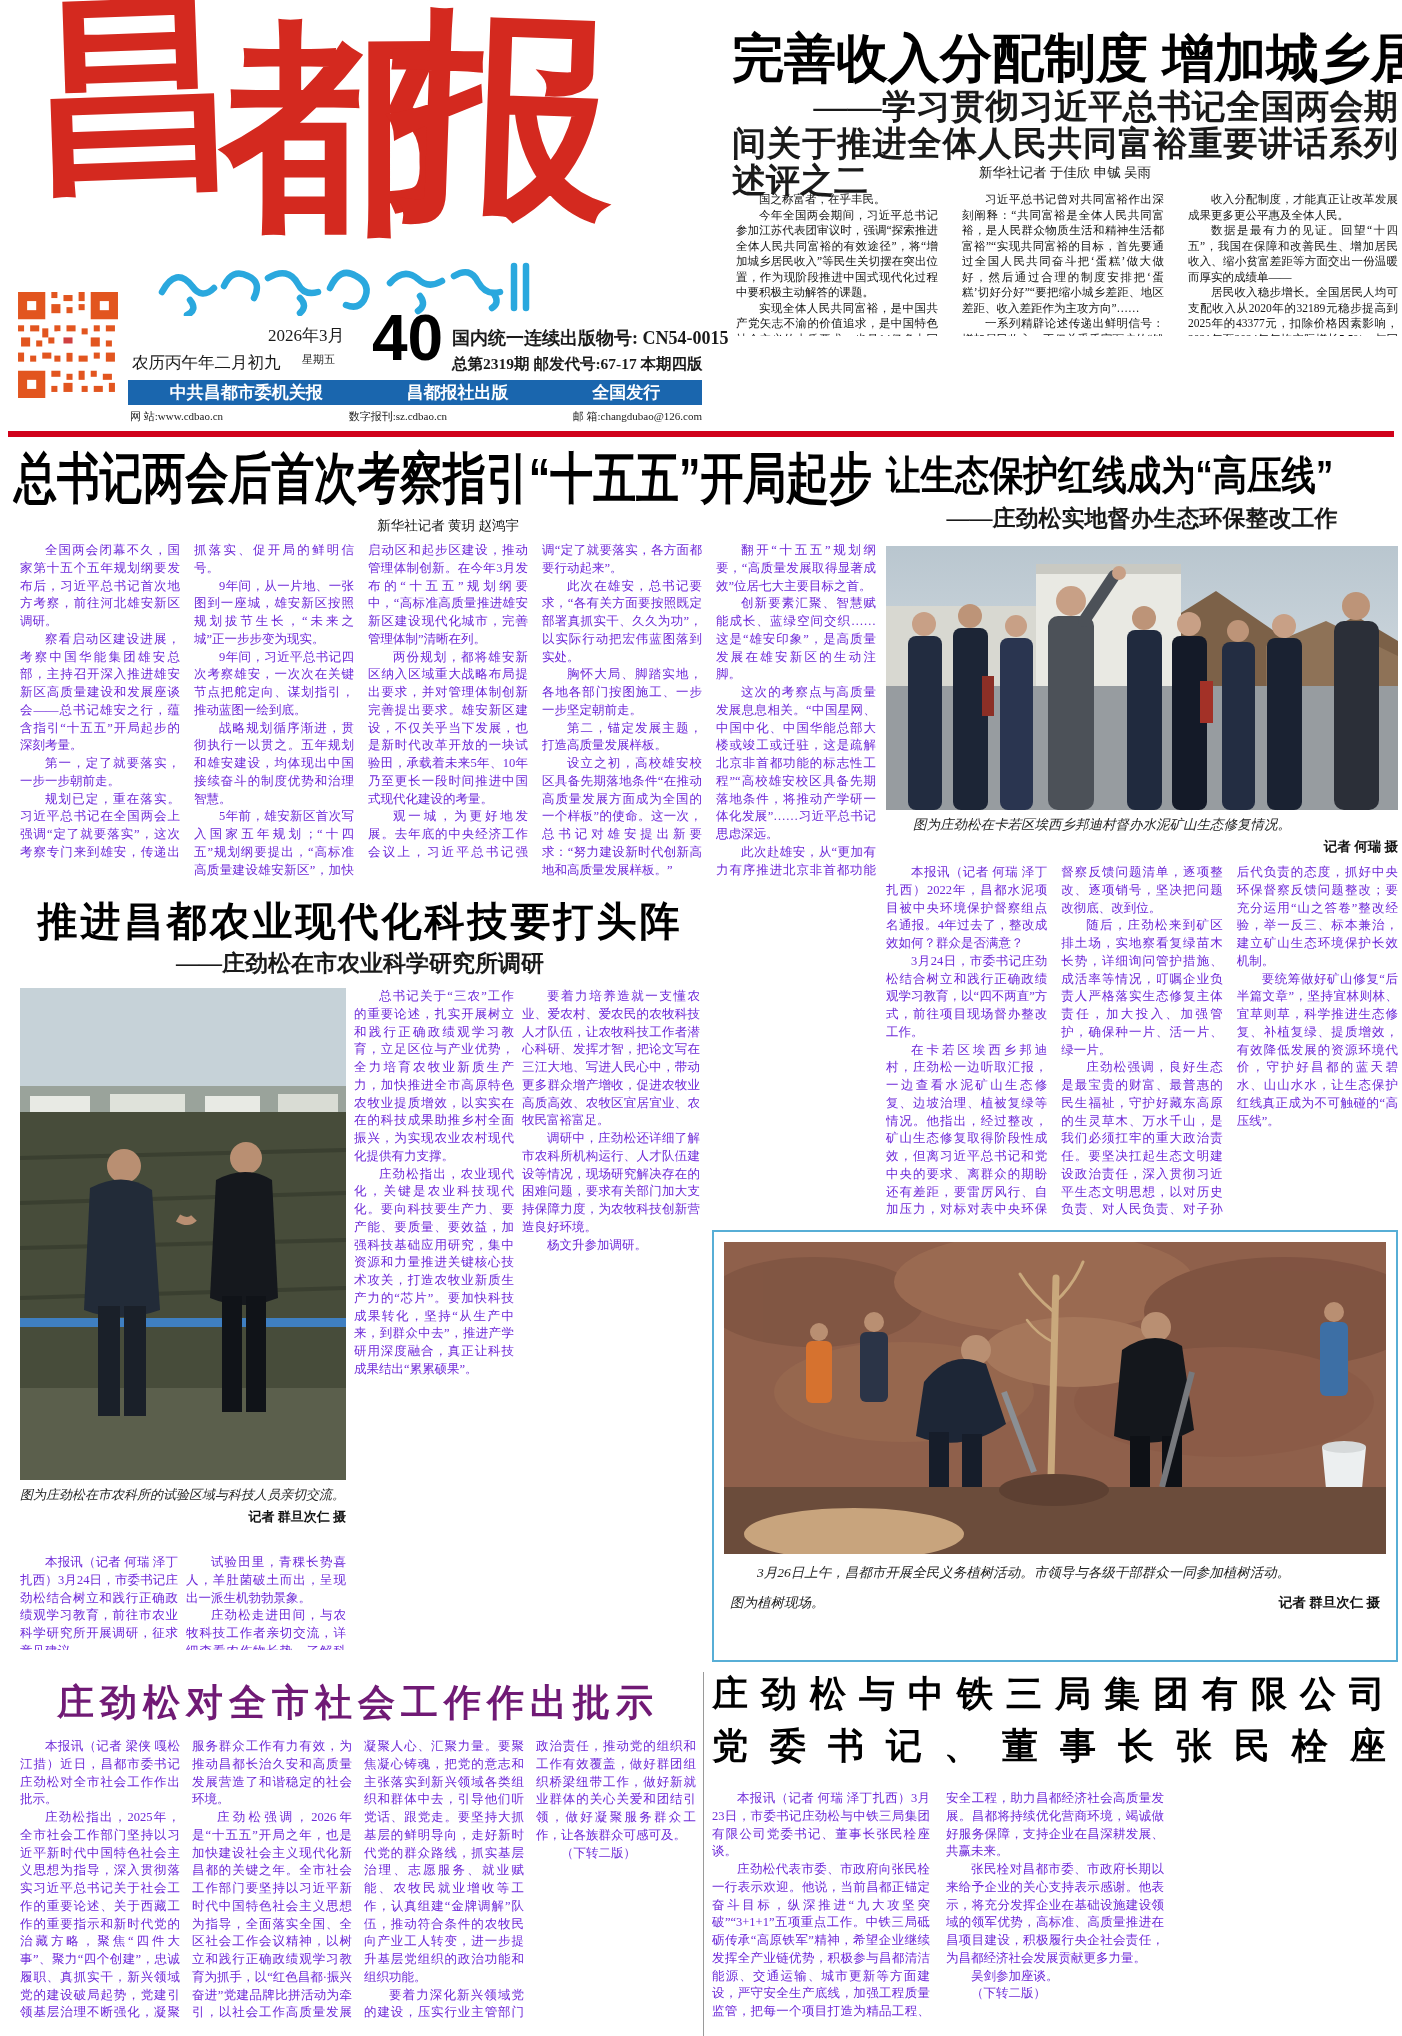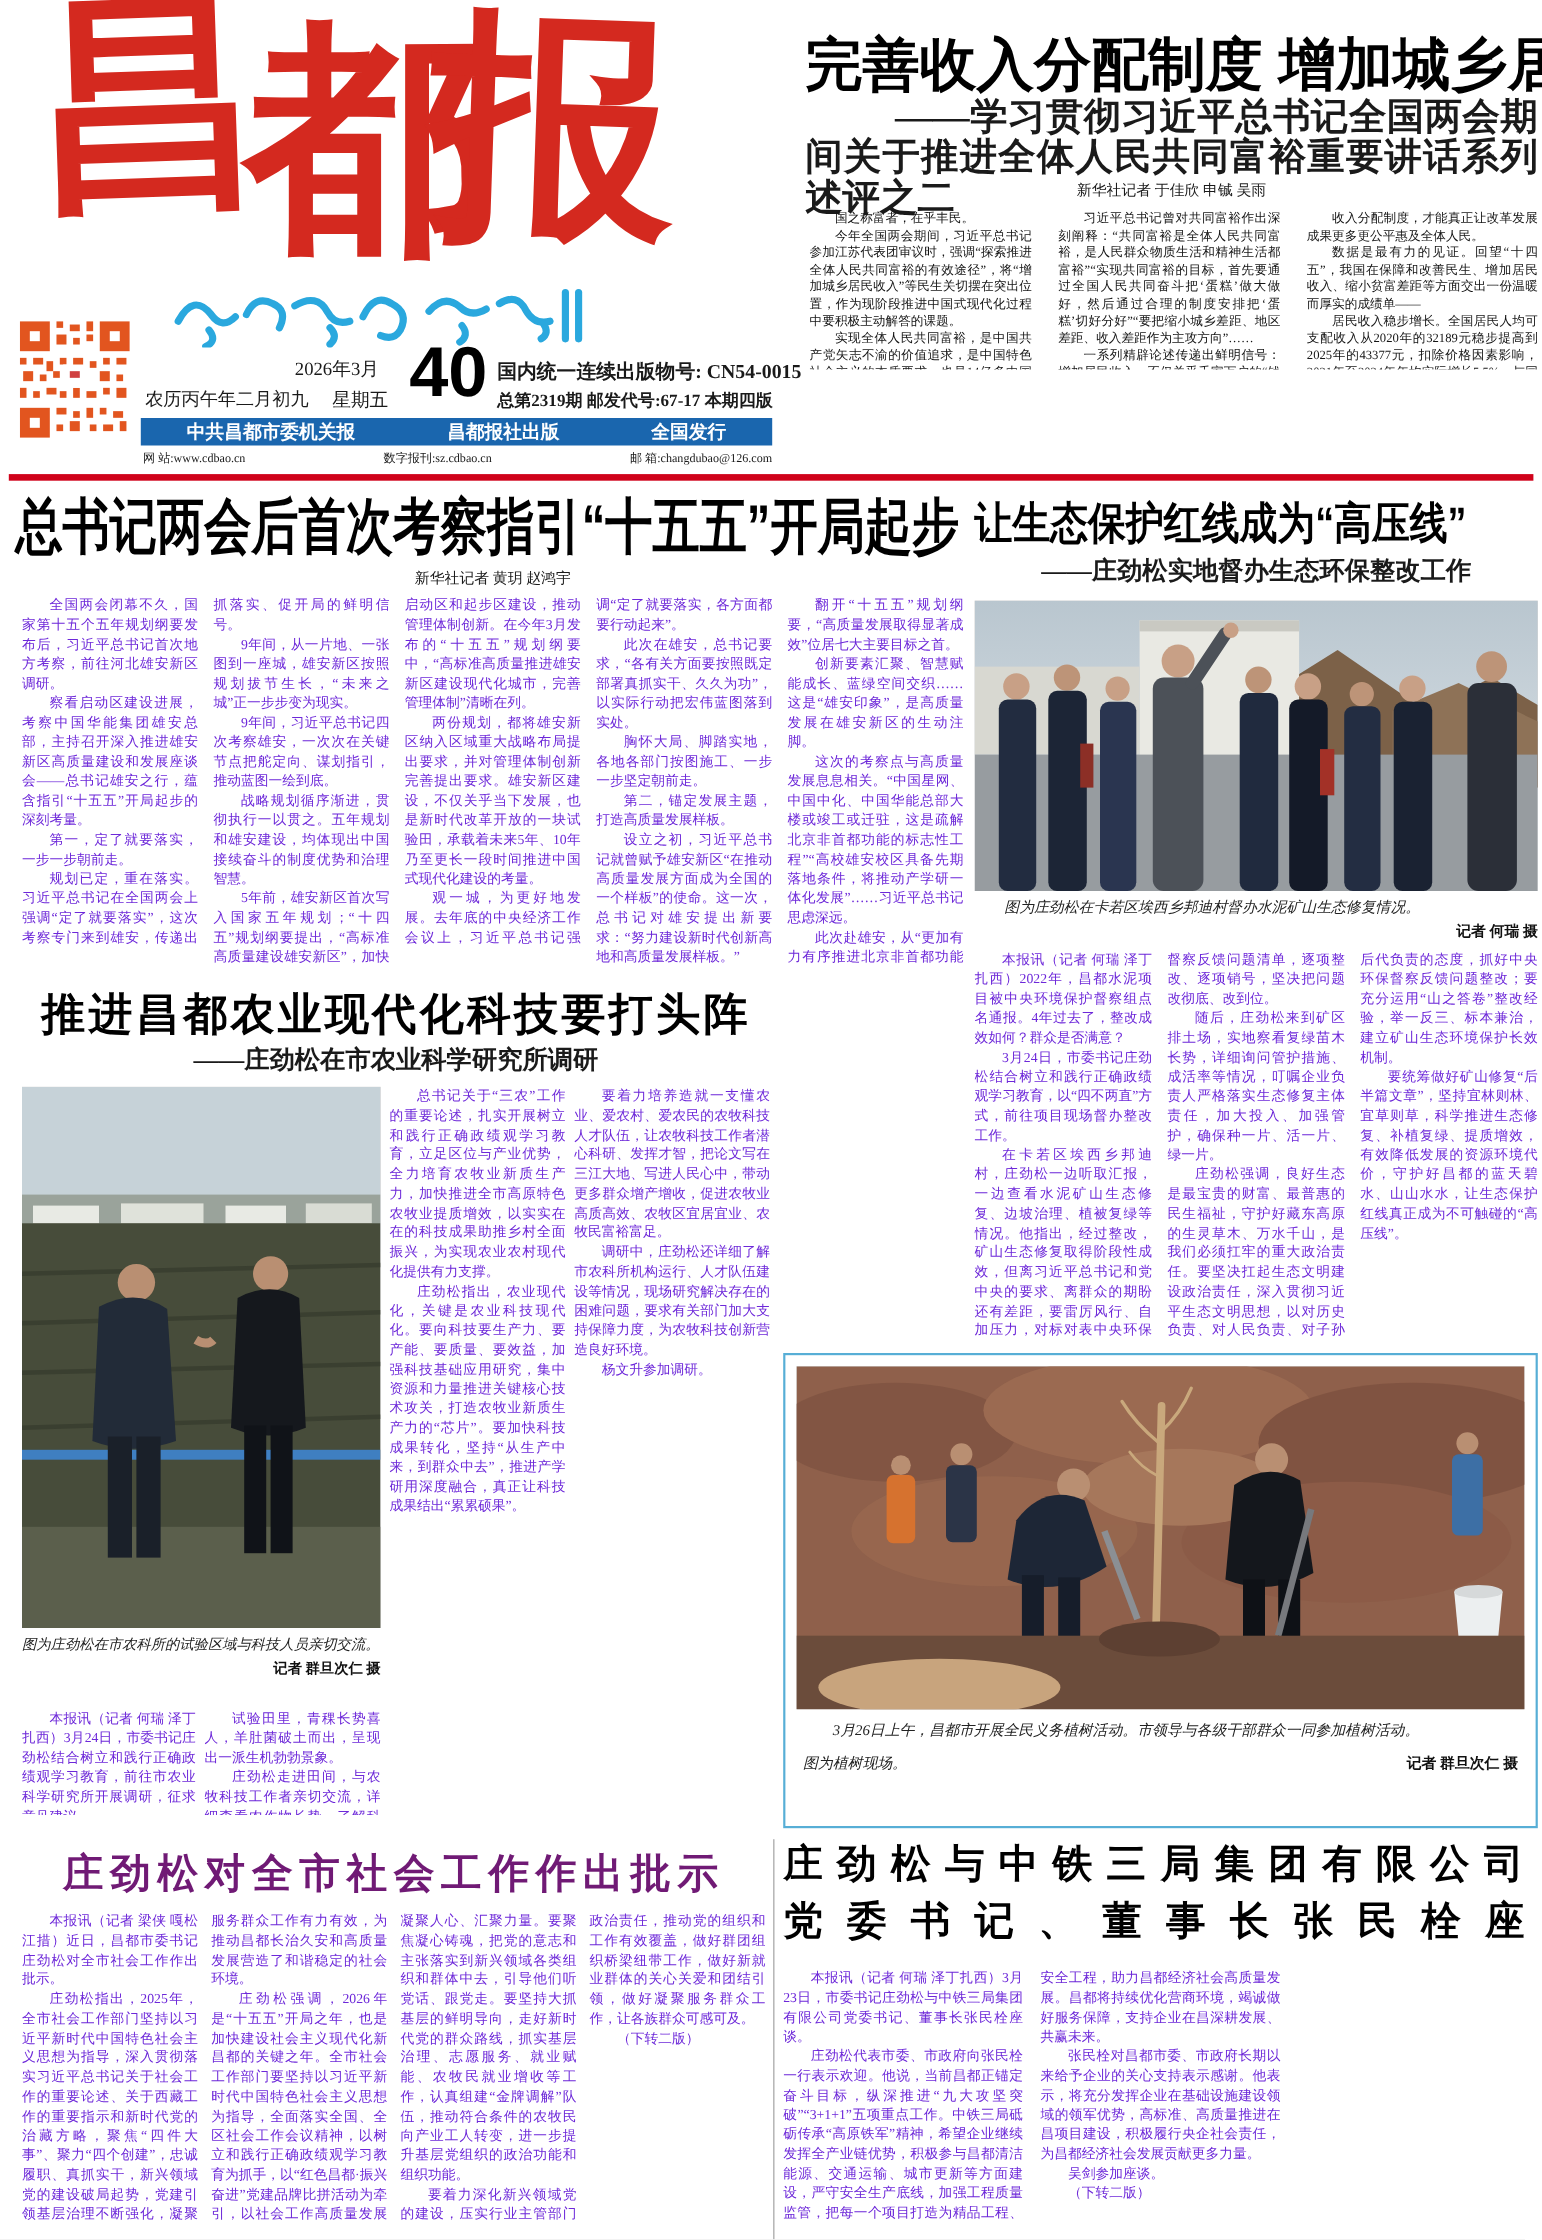--- a/index.html
+++ b/index.html
@@ -97,21 +97,21 @@
       <rect x="3" y="3" width="3" height="3" fill="#ffffff"></rect>
         <rect x="27" y="3" width="3" height="3" fill="#ffffff"></rect>
         <rect x="3" y="29" width="3" height="3" fill="#ffffff"></rect>
       <rect x="13" y="13" width="7" height="7" fill="#ffffff"></rect>
         <rect x="15" y="15" width="3" height="2" fill="#d04040"></rect>
     </svg>
   </div>
 
   <div class="abs nowrap" style="left:268px;top:324px;font-size:17px;">2026年3月</div>
   <div class="abs nowrap" style="left:132px;top:352px;font-size:16.5px;">农历丙午年二月初九</div>
-  <div class="abs nowrap" style="left:302px;top:352px;font-size:17px;">星期五</div>
+  <div class="abs nowrap" style="left:302px;top:352px;font-size:11px;">星期五</div>
   <div class="abs nowrap hei" style="left:372px;top:306px;font-size:64px;line-height:1;color:#000;">40</div>
   <div class="abs nowrap" style="left:452px;top:326px;font-size:18px;font-weight:bold;">国内统一连续出版物号: CN54-0015</div>
   <div class="abs nowrap" style="left:452px;top:354px;font-size:15.5px;font-weight:bold;">总第2319期 邮发代号:67-17 本期四版</div>
 
   <div class="abs bluebar hei" style="left:128px;top:380px;width:574px;height:25px;font-size:17px;">
     <span>中共昌都市委机关报</span>
     <span>昌都报社出版</span>
     <span>全国发行</span>
   </div>
 
@@ -150,21 +150,21 @@
       <p>规划已定，重在落实。习近平总书记在全国两会上强调“定了就要落实”，这次考察专门来到雄安，传递出抓落实、促开局的鲜明信号。</p>
       <p>9年间，从一片地、一张图到一座城，雄安新区按照规划拔节生长，“未来之城”正一步步变为现实。</p>
       <p>9年间，习近平总书记四次考察雄安，一次次在关键节点把舵定向、谋划指引，推动蓝图一绘到底。</p>
       <p>战略规划循序渐进，贯彻执行一以贯之。五年规划和雄安建设，均体现出中国接续奋斗的制度优势和治理智慧。</p>
       <p>5年前，雄安新区首次写入国家五年规划；“十四五”规划纲要提出，“高标准高质量建设雄安新区”，加快启动区和起步区建设，推动管理体制创新。在今年3月发布的“十五五”规划纲要中，“高标准高质量推进雄安新区建设现代化城市，完善管理体制”清晰在列。</p>
       <p>两份规划，都将雄安新区纳入区域重大战略布局提出要求，并对管理体制创新完善提出要求。雄安新区建设，不仅关乎当下发展，也是新时代改革开放的一块试验田，承载着未来5年、10年乃至更长一段时间推进中国式现代化建设的考量。</p>
       <p>观一城，为更好地发展。去年底的中央经济工作会议上，习近平总书记强调“定了就要落实，各方面都要行动起来”。</p>
       <p>此次在雄安，总书记要求，“各有关方面要按照既定部署真抓实干、久久为功”，以实际行动把宏伟蓝图落到实处。</p>
       <p>胸怀大局、脚踏实地，各地各部门按图施工、一步一步坚定朝前走。</p>
       <p>第二，锚定发展主题，打造高质量发展样板。</p>
-      <p>设立之初，习近平总书记就曾赋予雄安新区“在推动高质量发展方面成为全国的一个样板”的使命。这一次，总书记对雄安提出新要求：“努力建设新时代创新高地和高质量发展样板。”</p>
+      <p>设立之初，高校雄安校区具备先期落地条件“在推动高质量发展方面成为全国的一个样板”的使命。这一次，总书记对雄安提出新要求：“努力建设新时代创新高地和高质量发展样板。”</p>
       <p>翻开“十五五”规划纲要，“高质量发展取得显著成效”位居七大主要目标之首。</p>
       <p>创新要素汇聚、智慧赋能成长、蓝绿空间交织……这是“雄安印象”，是高质量发展在雄安新区的生动注脚。</p>
       <p>这次的考察点与高质量发展息息相关。“中国星网、中国中化、中国华能总部大楼或竣工或迁驻，这是疏解北京非首都功能的标志性工程”“高校雄安校区具备先期落地条件，将推动产学研一体化发展”……习近平总书记思虑深远。</p>
       <p>此次赴雄安，从“更加有力有序推进北京非首都功能疏解和承接”，到“一体推进高质量建设和高效能治理”，从“建设天蓝、地绿、水清的美丽雄安”，到“因地制宜发展新质生产力，培育符合雄安实际的现代化产业体系”……总书记的一系列要求，为雄安高质量建设和发展标定方向。</p>
     </div>
 
   <div class="abs hei nowrap" style="left:886px;top:448px;font-size:40px;color:#000;transform:scaleX(0.86);transform-origin:left top;">让生态保护红线成为“高压线”</div>
   <div class="abs nowrap" style="left:886px;top:503px;width:512px;text-align:center;font-size:23px;font-weight:bold;">——庄劲松实地督办生态环保整改工作</div>
 
   <div class="abs photo" style="left:886px;top:546px;width:512px;height:264px;">

